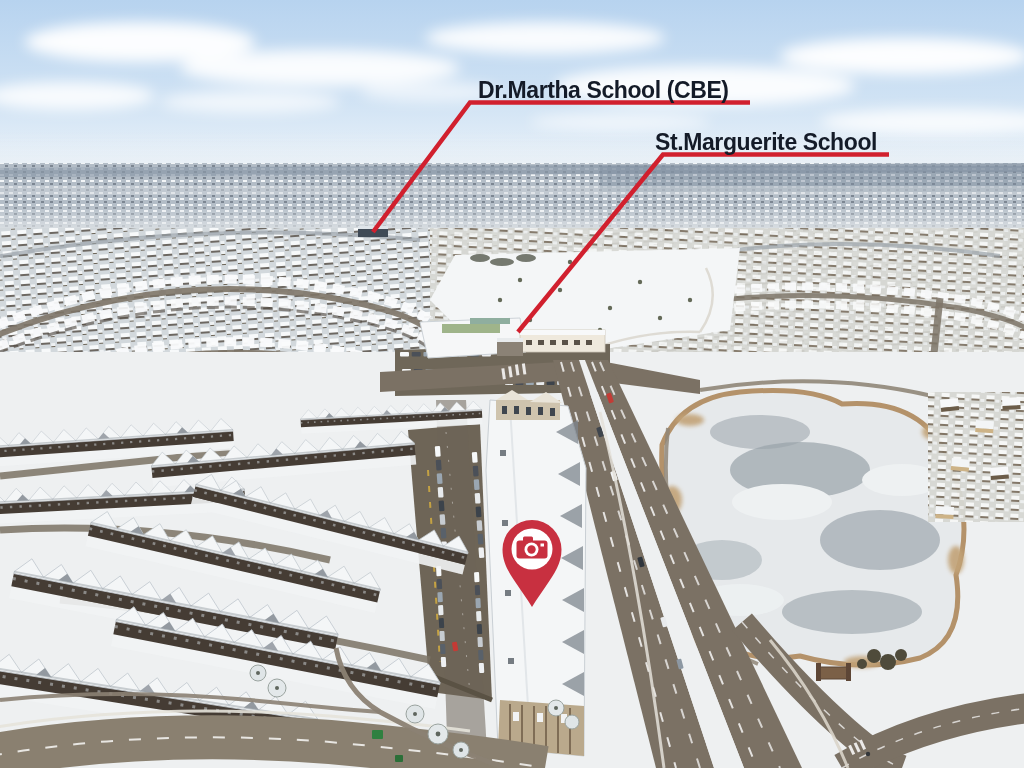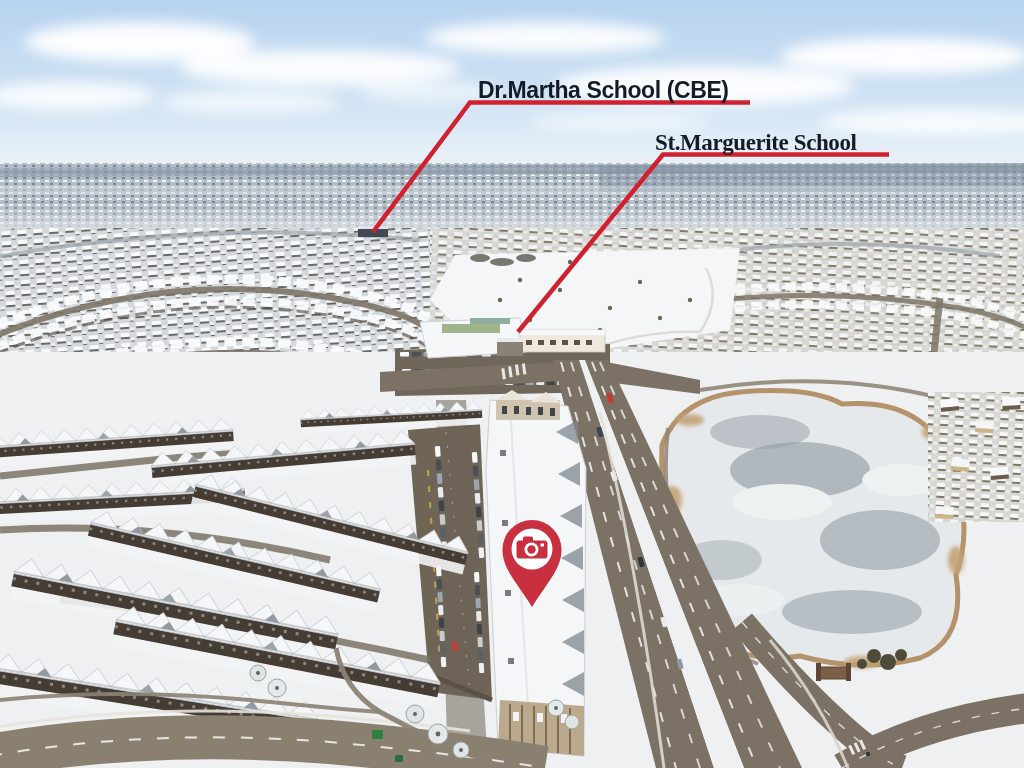--- a/index.html
+++ b/index.html
@@ -10,21 +10,21 @@
   .stage svg{position:absolute;left:0;top:0;}
   .anno-label{
     position:absolute;
     font:700 23px/1 "Liberation Sans",sans-serif;
     letter-spacing:-0.4px;
     color:var(--label-ink,#141b28);
     white-space:nowrap;
     user-select:none;
   }
   .label-1{left:478px;top:79px;}
-  .label-2{left:655px;top:131px;font-family:Liberation Serif, serif;}
+  .label-2{left:655px;top:131px;}
 </style>
 </head>
 <body>
 
 <div class="stage">
 
 <svg width="1024" height="768" viewBox="0 0 1024 768" aria-hidden="true">
   <defs>
     <linearGradient id="skyGrad" x1="0" y1="0" x2="0" y2="1">
       <stop offset="0" stop-color="var(--sky-top,#b7d3ef)"></stop>

